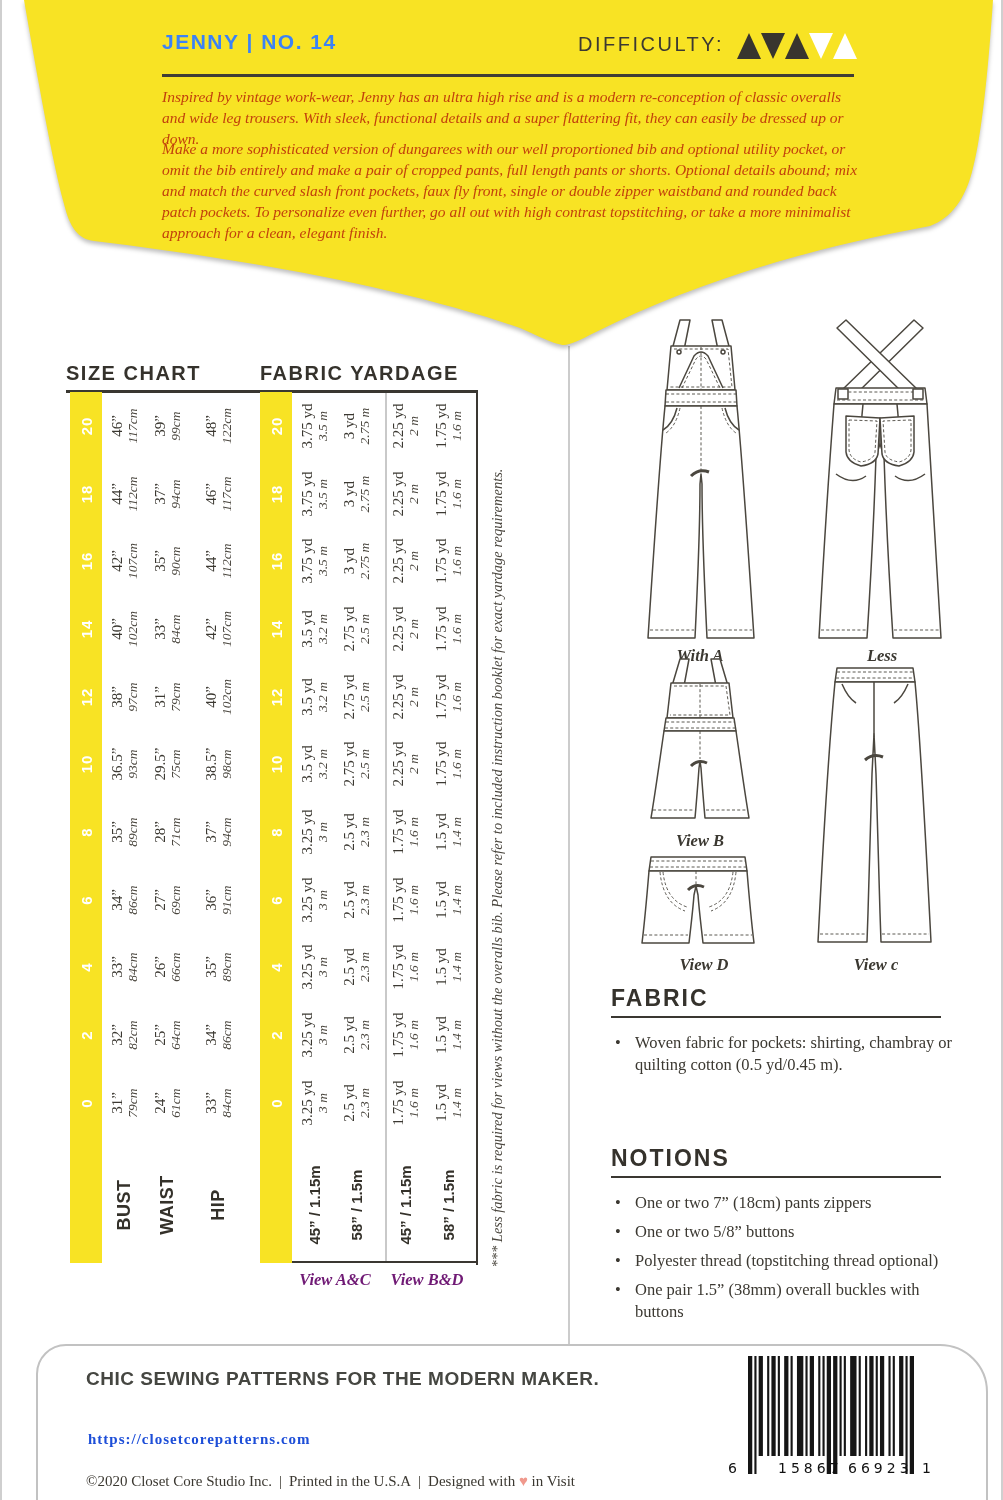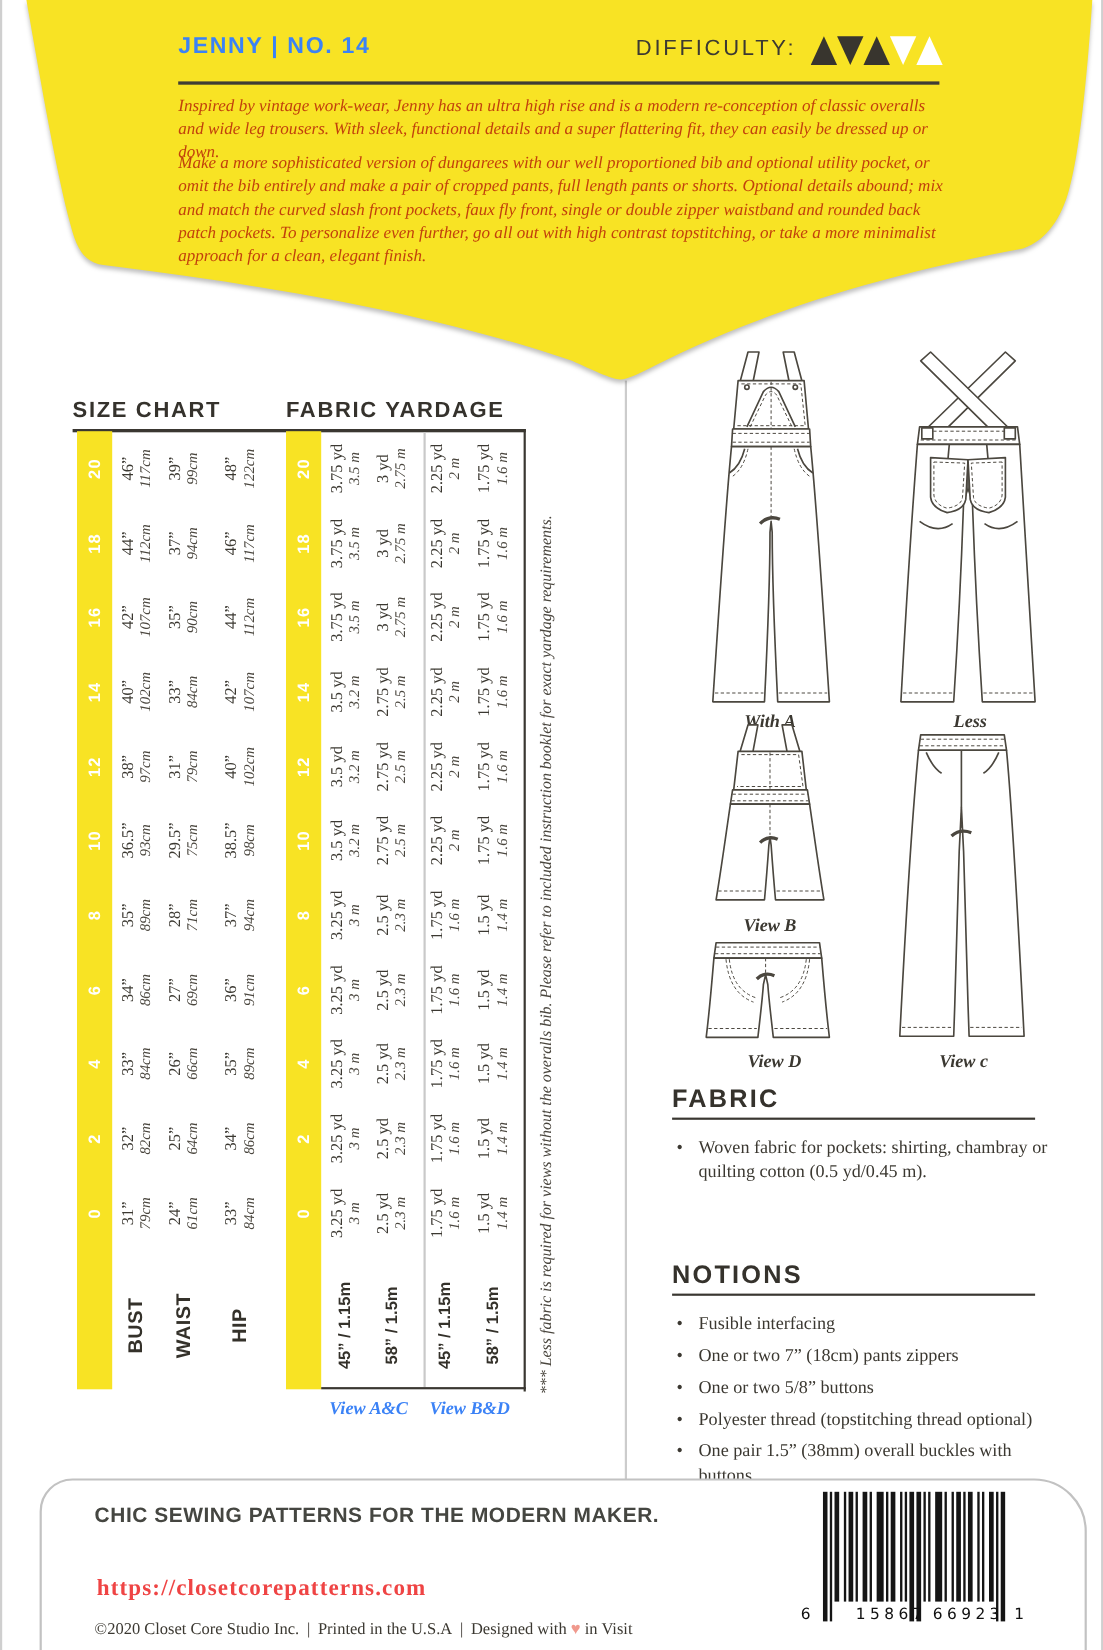--- a/index.html
+++ b/index.html
@@ -39,21 +39,21 @@
   .szn>span{font-family:"Liberation Sans",sans-serif;font-weight:bold;font-size:15px;
             letter-spacing:1px;color:#ffffff;}
   .meas .l1{font-size:15px;line-height:16px;color:#3b3831;}
   .meas .l2{font-size:13.5px;line-height:15px;font-style:italic;color:#4a463e;}
   .lblcell>span{font-family:"Liberation Sans",sans-serif;font-weight:bold;font-size:18px;
             letter-spacing:.5px;color:#34312a;white-space:nowrap;}
   .wlbl>span{font-family:"Liberation Sans",sans-serif;font-weight:bold;font-size:15px;
             color:#34312a;white-space:nowrap;}
   .note>span{font-style:italic;font-size:14.5px;color:#4a463e;white-space:nowrap;}
   .viewgrp{position:absolute;top:1270px;transform:translateX(-50%);font-style:italic;
-           font-weight:bold;font-size:16.5px;color:#3b82f6;}
+           font-weight:bold;font-size:16.5px;color:#701a75;}
   #viewgrp-ac{left:335px;} #viewgrp-bd{left:427px;}
 
   
   #divider{position:absolute;left:568px;top:346px;width:2px;height:1000px;background:#cccccc;}
 
   
   .garment{position:absolute;}
   .garment path,.garment polygon,.garment line,.garment circle,.garment rect
     {stroke:#4b473f;fill:none;stroke-width:1.5;stroke-linejoin:round;}
   .garment .fillw{fill:#ffffff;}
@@ -71,22 +71,22 @@
   .sec-list li{position:relative;padding-left:24px;margin-bottom:3px;line-height:22px;}
   .sec-list li::before{content:"•";position:absolute;left:4px;top:0;color:#3b3831;}
   #notions-list li{line-height:22px;margin-bottom:7px;}
 
   
   #footer-box{position:absolute;left:36px;top:1344px;width:948px;height:170px;background:#ffffff;
               border:2px solid #c2c2c2;border-radius:30px 48px 0 0;z-index:3;}
   #tagline{position:absolute;left:48px;top:22px;font-family:"Liberation Sans",sans-serif;
            font-weight:bold;font-size:19px;letter-spacing:.5px;color:#454641;}
   #visit-line{position:absolute;left:50px;top:58px;font-size:17px;color:#3b3831;}
-  #site-url{position:absolute;left:50px;top:85px;font-size:21px;font-weight:bold;
-            letter-spacing:1px;color:#ef4444;text-decoration:none;}
+  #site-url{position:absolute;left:50px;top:85px;font-size:15px;font-weight:bold;
+            letter-spacing:1px;color:#1d4ed8;text-decoration:none;}
   #copyright{position:absolute;left:48px;top:127px;font-size:15px;color:#3b3831;}
   #copyright .sep{padding:0 7px;}
   #heart-icon{color:#f0998d;}
   #barcode{position:absolute;left:688px;top:10px;width:210px;height:128px;background:#fff;}
   #barcode svg{position:absolute;left:22px;top:0;}
   .bc-digit{position:absolute;font-family:"DejaVu Sans",sans-serif;font-size:14px;color:#111;}
   #bcd-0{left:2px;top:104px;} #bcd-1{left:52px;top:104px;letter-spacing:4px;}
   #bcd-2{left:122px;top:104px;letter-spacing:4px;} #bcd-3{left:196px;top:104px;}
 </style>
 </head>
@@ -770,21 +770,20 @@
 
   <div class="sec-head" style="top:985px;">FABRIC</div>
   <div class="sec-rule" style="top:1016px;"></div>
   <ul class="sec-list" style="top:1032px;" id="fabric-list">
     <li>Woven fabric for pockets: shirting, chambray or quilting cotton (0.5 yd/0.45 m).</li>
   </ul>
 
   <div class="sec-head" style="top:1145px;">NOTIONS</div>
   <div class="sec-rule" style="top:1176px;"></div>
   <ul class="sec-list" style="top:1192px;" id="notions-list">
-    <li>Fusible interfacing</li>
     <li>One or two 7” (18cm) pants zippers</li>
     <li>One or two 5/8” buttons</li>
     <li>Polyester thread (topstitching thread optional)</li>
     <li>One pair 1.5” (38mm) overall buckles with buttons</li>
   </ul>
 
   <div id="footer-box">
     <div id="tagline">CHIC SEWING PATTERNS FOR THE MODERN MAKER.</div>
     <a id="site-url" href="#">https://closetcorepatterns.com</a>
     <div id="copyright">

